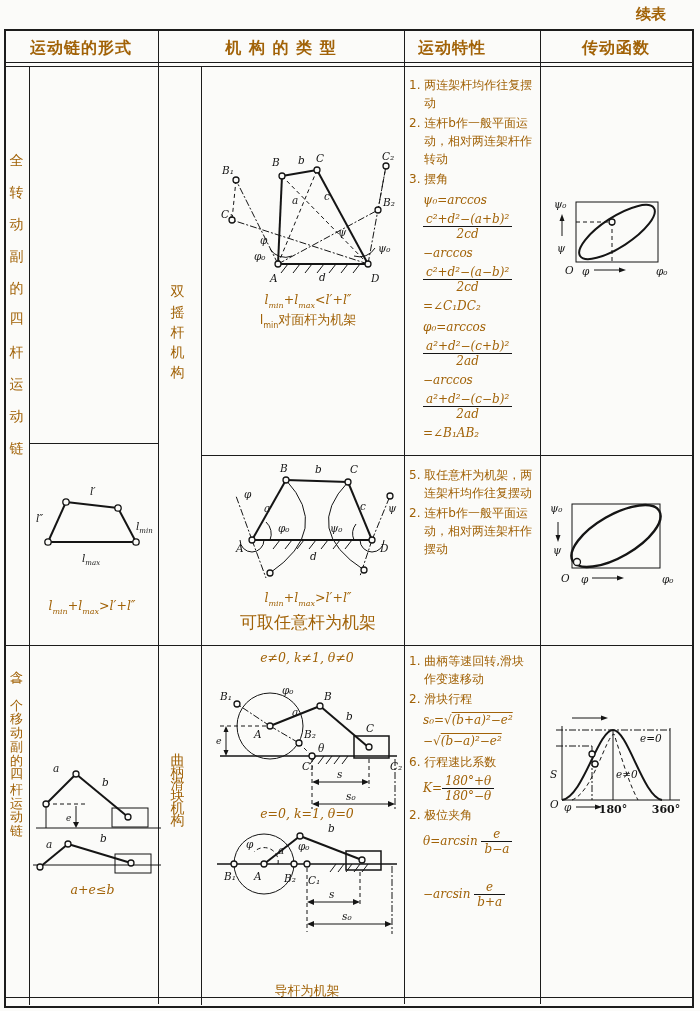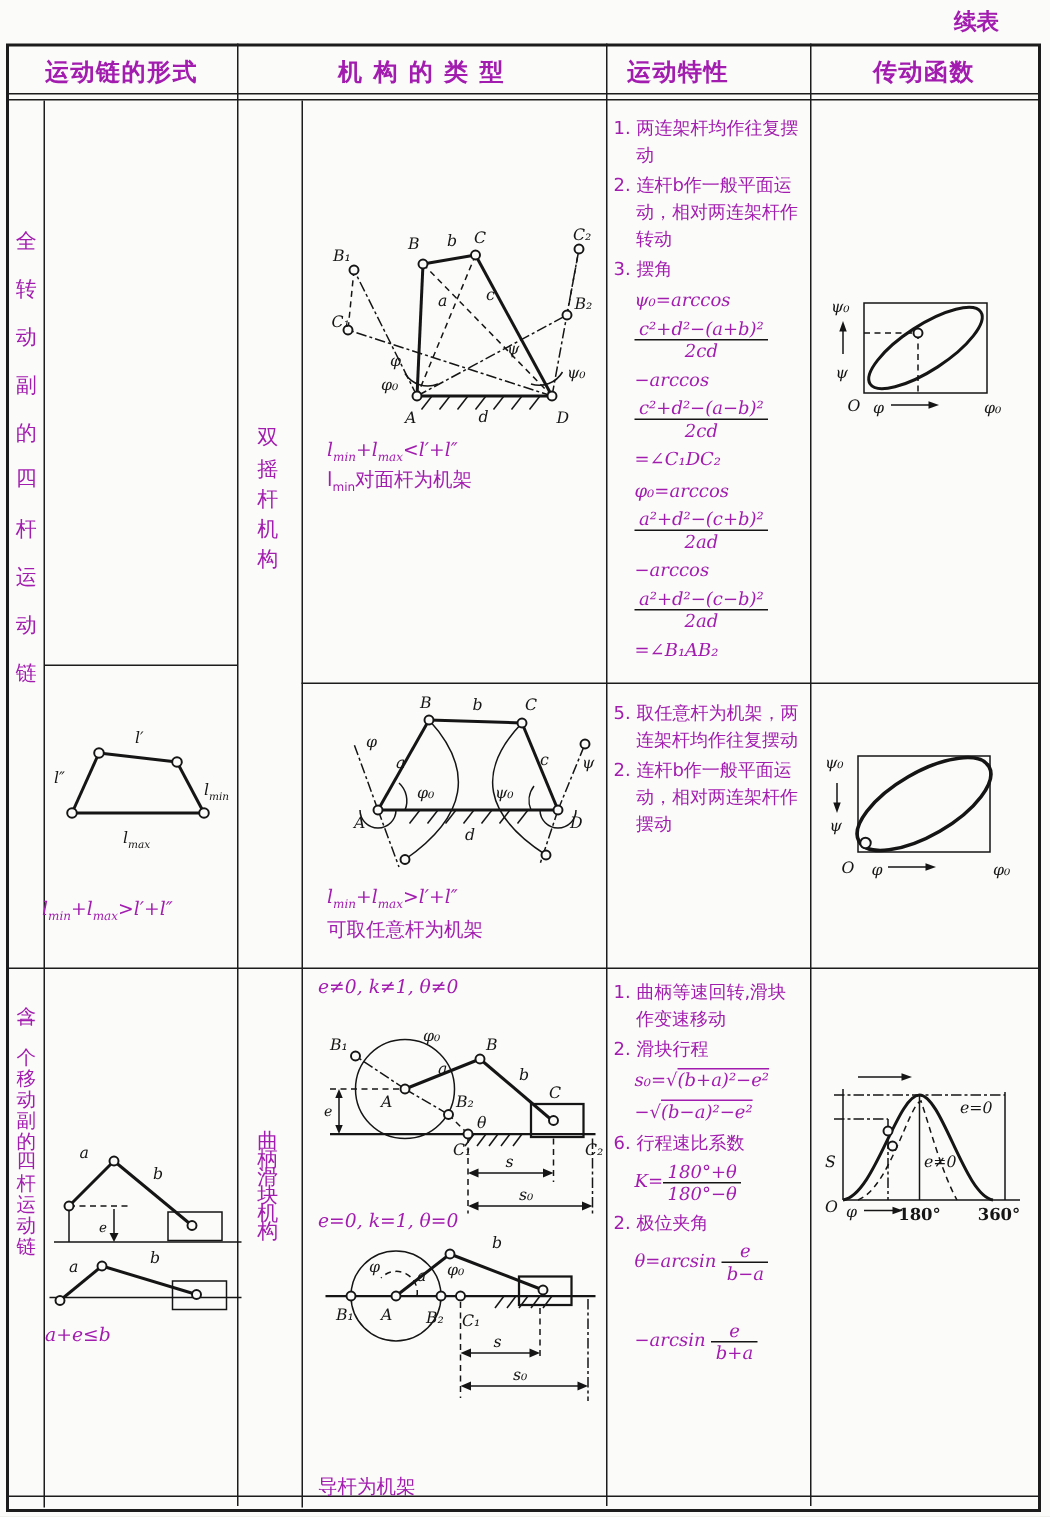--- a/index.html
+++ b/index.html
@@ -1,29 +1,29 @@
 <!DOCTYPE html>
 <html><head>
 <meta charset="utf-8">
 <style>
   html,body{margin:0;padding:0;background:#e8e8e4;}
-  .page{position:relative;width:700px;height:1011px;background:#fbfbf9;color:#a21caf;
+  .page{position:relative;width:700px;height:1011px;background:#fbfbf9;color:#a16207;
         font-family:"DejaVu Sans","Liberation Sans",sans-serif;overflow:hidden;}
   .hline{position:absolute;height:0;border-top:1.5px solid #1c1c1c;}
   .vline{position:absolute;width:0;border-left:1.5px solid #1c1c1c;}
   .outer{position:absolute;left:4px;top:29px;width:686px;height:975px;border:2px solid #1c1c1c;}
   .hdr{position:absolute;top:36px;height:24px;display:flex;align-items:center;justify-content:center;
        font-size:16px;font-weight:bold;letter-spacing:1px;}
   .cont{position:absolute;left:636px;top:5px;width:56px;font-size:15px;font-weight:bold;}
   .vtext{position:absolute;writing-mode:vertical-lr;text-orientation:upright;white-space:nowrap;}
   .vA{left:8px;top:142px;font-size:14px;letter-spacing:32px;}
   .vB{left:7px;top:660px;font-size:13px;letter-spacing:14px;}
   .vN1{left:169px;top:274px;font-size:14px;letter-spacing:20px;}
   .vN2{left:169px;top:742px;font-size:14px;letter-spacing:12px;}
-  .cap{position:absolute;font-size:12.5px;}
+  .cap{position:absolute;text-align:center;font-size:12.5px;}
   .math{font-family:"DejaVu Serif","Liberation Serif",serif;font-style:italic;}
   .motion{position:absolute;left:409px;width:127px;font-size:12px;line-height:18px;}
   .mi{padding-left:15px;text-indent:-15px;margin:2px 0;}
   .fline{margin:3px 0 3px 14px;font-size:12px;}
   .frac{display:inline-block;vertical-align:middle;text-align:center;line-height:14px;}
   .frac .num{display:block;border-bottom:1px solid #151515;padding:0 3px;}
   .frac .den{display:block;padding:0 3px;}
   .ov{text-decoration:overline;}
   svg{position:absolute;overflow:visible;}
   svg text{font-family:"DejaVu Serif","Liberation Serif",serif;font-style:italic;font-size:10.5px;fill:#151515;}
@@ -226,21 +226,21 @@
     <text x="42" y="52">a</text>
     <text x="138" y="50">c</text>
     <text x="166" y="52">ψ</text>
     <text x="56" y="72">φ₀</text>
     <text x="108" y="72">ψ₀</text>
     <text x="14" y="92">A</text>
     <text x="158" y="92">D</text>
     <text x="88" y="100">d</text>
   </svg>
   <div class="cap math" style="left:218px;top:590px;width:180px;">l<sub>min</sub>+l<sub>max</sub>&gt;l′+l″</div>
-  <div class="cap" style="left:218px;top:611px;width:180px;font-size:13px;">可取任意杆为机架</div>
+  <div class="cap" style="left:218px;top:611px;width:180px;font-size:17px;">可取任意杆为机架</div>
 
   <div class="cap math" style="left:212px;top:650px;width:190px;">e≠0, k≠1, θ≠0</div>
   <svg style="left:212px;top:666px;" width="190" height="150" viewBox="0 0 190 150">
     <circle cx="58" cy="60" r="33" class="thin"></circle>
     <line x1="8" y1="90" x2="185" y2="90" class="thin" style="stroke-width:1.5"></line>
     <g class="thin">
       <line x1="104" y1="90" x2="98" y2="98"></line>
         <line x1="112" y1="90" x2="106" y2="98"></line>
         <line x1="120" y1="90" x2="114" y2="98"></line>
       <line x1="128" y1="90" x2="122" y2="98"></line>

